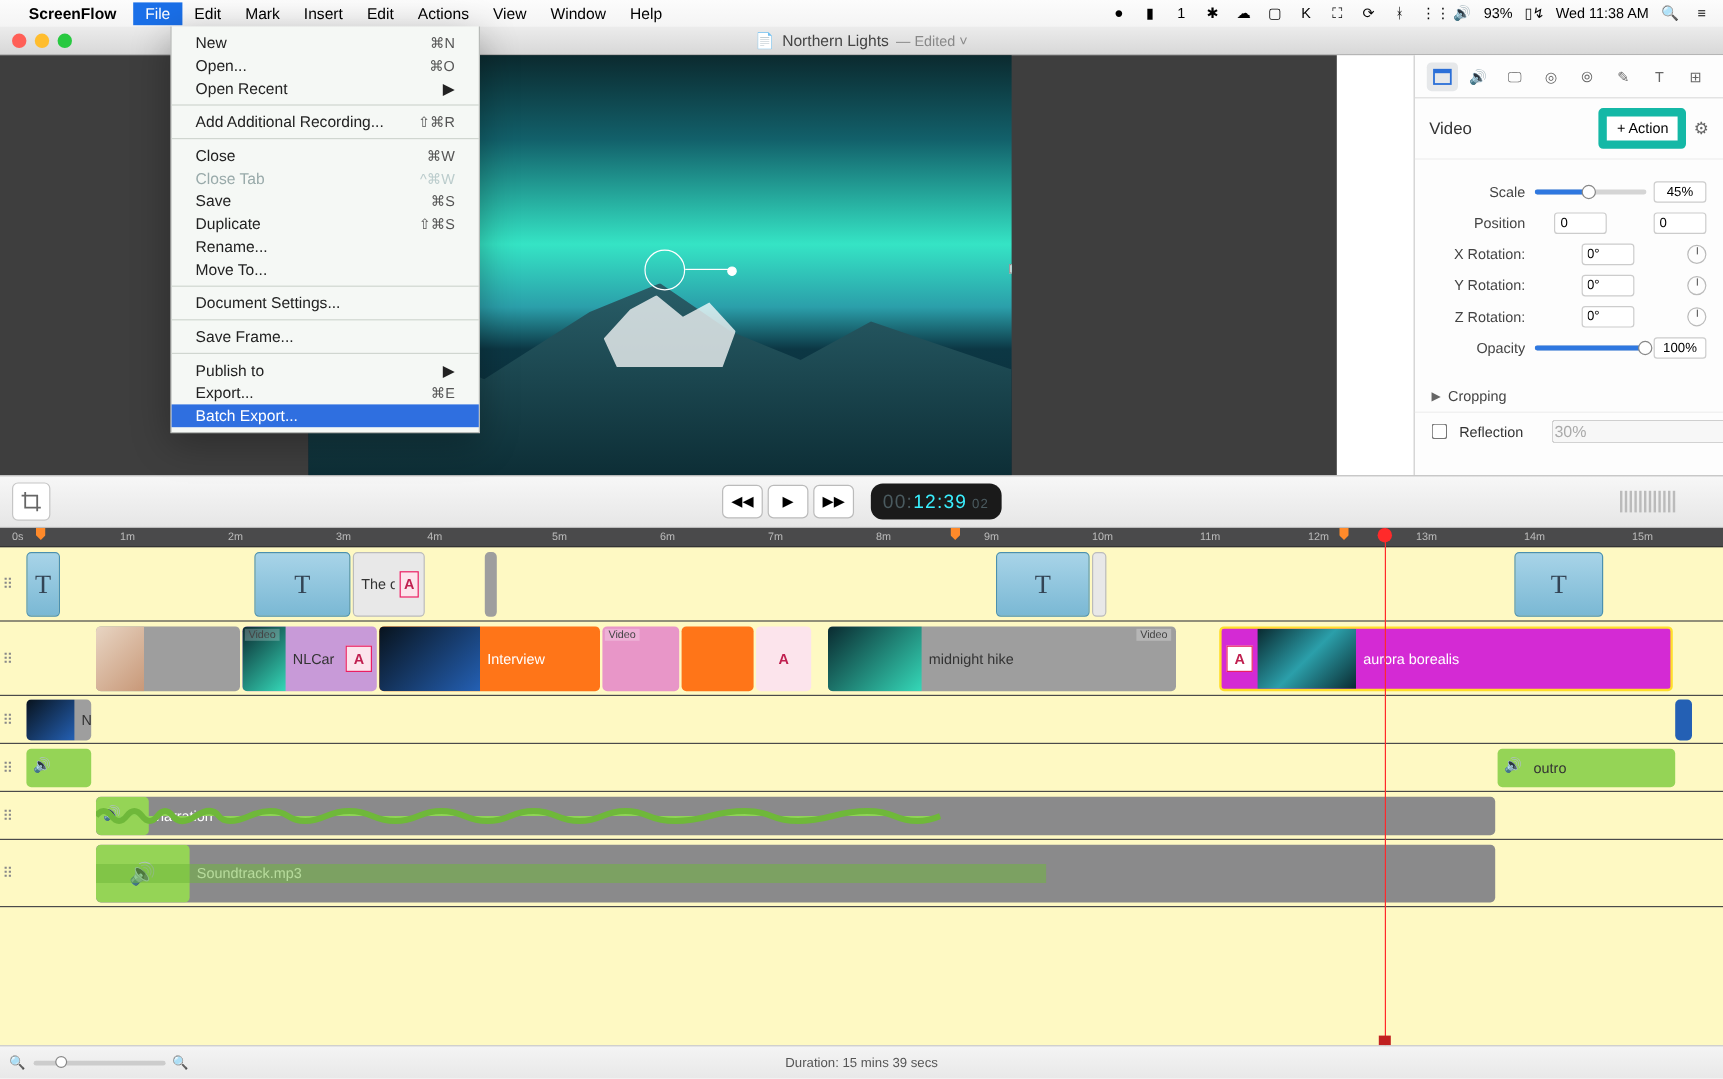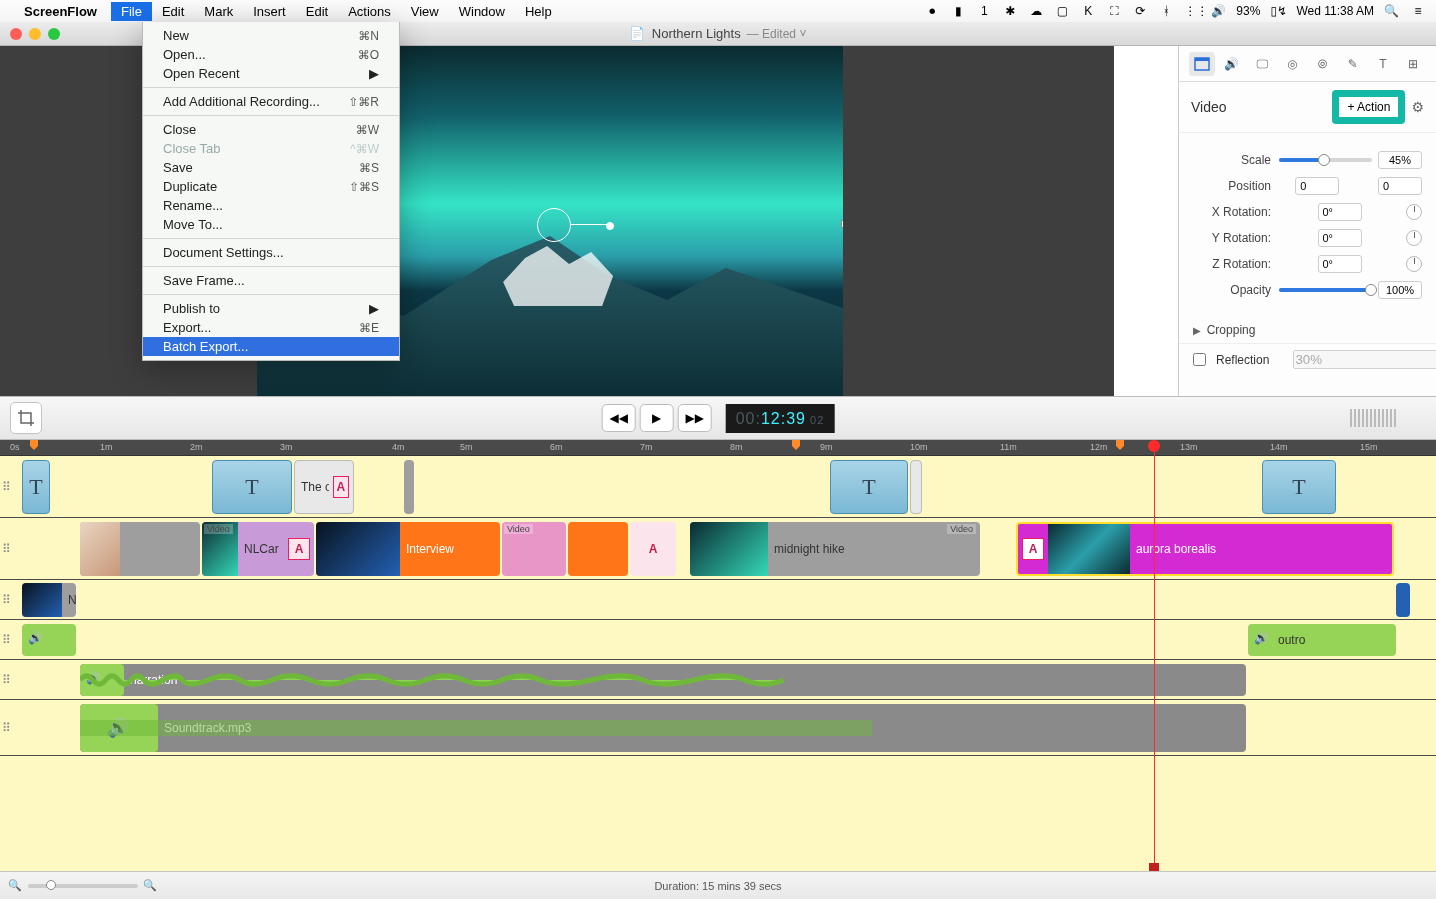--- a/index.html
+++ b/index.html
@@ -65,21 +65,21 @@
 .disclosure .tri{margin-right:6px;font-size:10px;color:#666;}
 .chkrow { display:flex; align-items:center; padding:6px 14px; gap:6px; }
 .chkrow input[type=checkbox]{margin-right:4px;}
 .swatch{width:30px;height:16px;background:#000;border:1px solid #888;margin-left:4px;}
 
 
 .transport { position:absolute; top:396px; left:0; right:0; height:44px; background:linear-gradient(#f7f7f7,#e6e6e6); border-top:1px solid #bbb; border-bottom:1px solid #bbb; display:flex; align-items:center; }
 .cropbtn{width:32px;height:32px;margin-left:10px;border:1px solid #c5c5c5;border-radius:5px;background:#fff;display:flex;align-items:center;justify-content:center;color:#555;}
 .transport .center{position:absolute;left:50%;transform:translateX(-50%);display:flex;align-items:center;gap:4px;}
 .tbtn{width:34px;height:28px;border:1px solid #bbb;border-radius:5px;background:#fff;display:flex;align-items:center;justify-content:center;font-size:12px;}
-.timecode{margin-left:10px;background:#1a1a1a;color:#3af0ff;padding:5px 10px;border-radius:0;font-family:monospace;font-size:16px;letter-spacing:1px;}
+.timecode{margin-left:10px;background:#1a1a1a;color:#3af0ff;padding:5px 10px;border-radius:10px;font-family:monospace;font-size:16px;letter-spacing:1px;}
 .timecode .gray{color:#4a5a5f;}
 .scrub{position:absolute;right:40px;display:flex;gap:2px;}
 .scrub .bar{width:2px;height:18px;background:#bbb;}
 
 
 .timeline { position:absolute; top:440px; left:0; right:0; bottom:28px; background:#fef9c3; overflow:hidden; }
 .ruler { height:16px; background:#4a4a4b; border-bottom:1px solid #333; position:relative; font-size:9px; color:#bbb; }
 .ruler .tick{position:absolute;top:2px;}
 .marker{position:absolute;top:0;width:8px;height:10px;background:#ff8a2a;clip-path:polygon(0 0,100% 0,100% 60%,50% 100%,0 60%);}
 .playhead{position:absolute;top:0;bottom:0;width:1px;background:#ff2a2a;z-index:50;}
@@ -350,21 +350,21 @@
       <div class="bar"></div>
   </div>
 </div>
 
 <div class="timeline">
   <div class="ruler">
     <span class="tick" style="left:10px">0s</span>
     <span class="tick" style="left:100px">1m</span>
     <span class="tick" style="left:190px">2m</span>
     <span class="tick" style="left:280px">3m</span>
-    <span class="tick" style="left:392px">4m</span>
+    <span class="tick" style="left:356px">4m</span>
     <span class="tick" style="left:460px">5m</span>
     <span class="tick" style="left:550px">6m</span>
     <span class="tick" style="left:640px">7m</span>
     <span class="tick" style="left:730px">8m</span>
     <span class="tick" style="left:820px">9m</span>
     <span class="tick" style="left:910px">10m</span>
     <span class="tick" style="left:1000px">11m</span>
     <span class="tick" style="left:1090px">12m</span>
     <span class="tick" style="left:1180px">13m</span>
     <span class="tick" style="left:1270px">14m</span>

